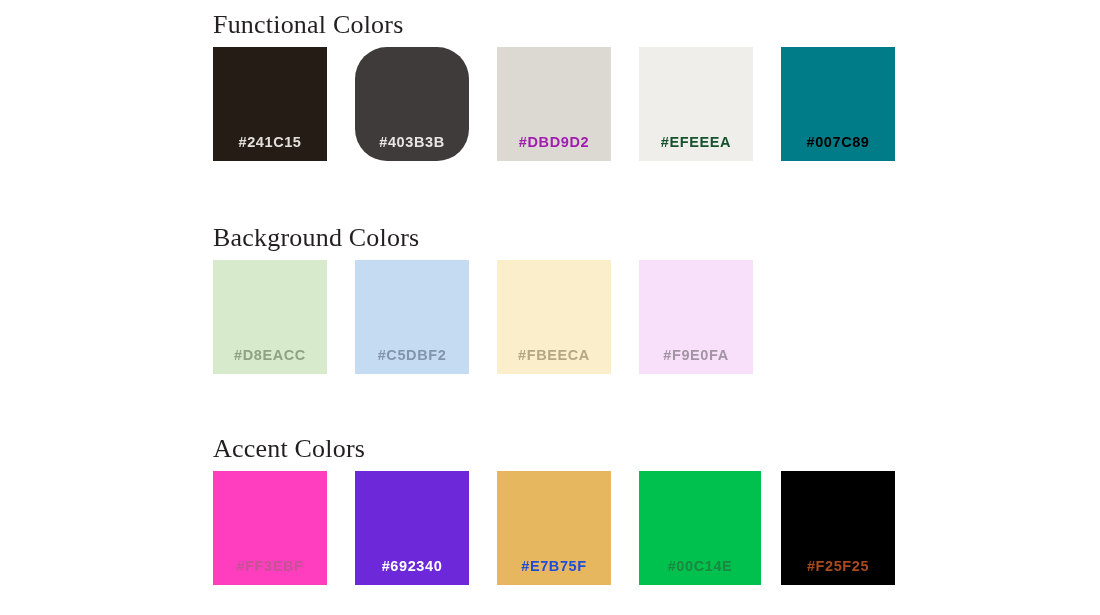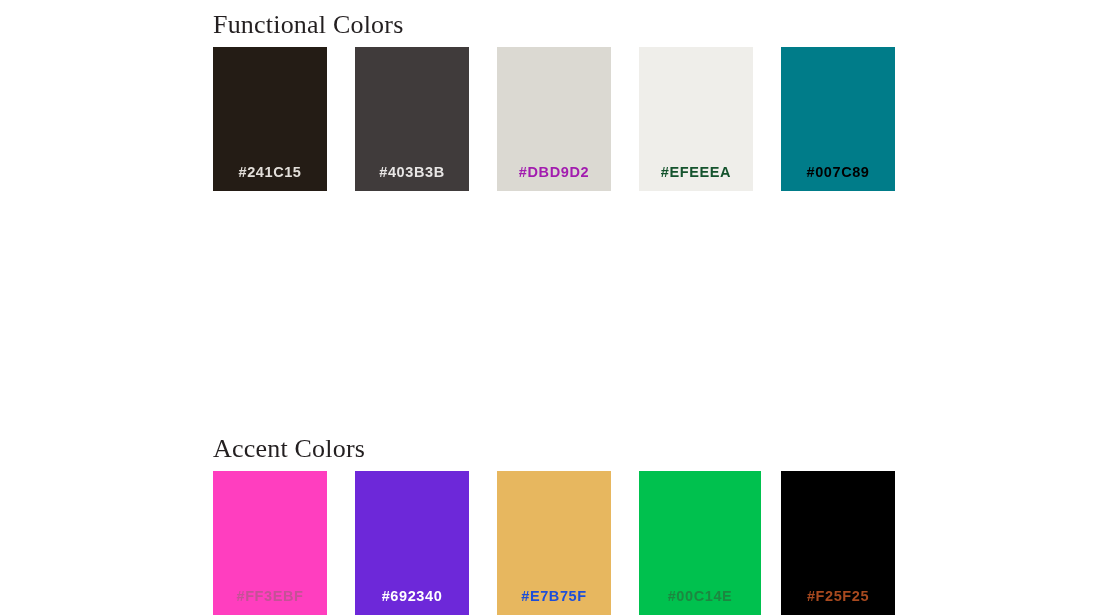--- a/index.html
+++ b/index.html
@@ -42,21 +42,21 @@
 
   .swatch-row {
     position: absolute;
     left: 0;
     display: block;
   }
 
   .swatch {
     position: absolute;
     width: 114px;
-    height: 144px;
+    height: 114px;
     top: 0;
   }
 
   .swatch-label {
     position: absolute;
     left: 0;
     right: 0;
     bottom: 12px;
     text-align: center;
     font-family: "Liberation Sans", sans-serif;
@@ -78,31 +78,48 @@
 </head>
 <body>
 
 <div class="palette">
     <div class="section" id="section-functional">
       <div class="section-title">Functional Colors</div>
       <div class="swatch-row">
         <div class="swatch" style="left: 0px; background: rgb(36, 28, 21);">
           <div class="swatch-label" style="color: rgb(227, 223, 218);">#241C15</div>
         </div>
-        <div class="swatch" style="left: 142px; background: rgb(64, 59, 59);">
+        <div class="swatch" style="left: 142px; background: rgb(64, 59, 59); border-radius: 32px;">
           <div class="swatch-label" style="color: rgb(232, 230, 229);">#403B3B</div>
         </div>
         <div class="swatch" style="left: 284px; background: rgb(219, 217, 210);">
           <div class="swatch-label" style="color: #a21caf;">#DBD9D2</div>
         </div>
         <div class="swatch" style="left: 426px; background: rgb(239, 238, 234);">
           <div class="swatch-label" style="color: #14532d;">#EFEEEA</div>
         </div>
         <div class="swatch" style="left: 568px; background: rgb(0, 124, 137);">
           <div class="swatch-label" style="color: #000000;">#007C89</div>
+        </div>
+      </div>
+    </div>
+    <div class="section" id="section-background">
+      <div class="section-title">Background Colors</div>
+      <div class="swatch-row">
+        <div class="swatch" style="left: 0px; background: rgb(216, 234, 204);">
+          <div class="swatch-label" style="color: rgb(143, 162, 131);">#D8EACC</div>
+        </div>
+        <div class="swatch" style="left: 142px; background: rgb(197, 219, 242);">
+          <div class="swatch-label" style="color: rgb(130, 150, 171);">#C5DBF2</div>
+        </div>
+        <div class="swatch" style="left: 284px; background: rgb(251, 238, 202);">
+          <div class="swatch-label" style="color: rgb(181, 166, 132);">#FBEECA</div>
+        </div>
+        <div class="swatch" style="left: 426px; background: rgb(249, 224, 250);">
+          <div class="swatch-label" style="color: rgb(163, 148, 164);">#F9E0FA</div>
         </div>
       </div>
     </div>
     <div class="section" id="section-accent">
       <div class="section-title">Accent Colors</div>
       <div class="swatch-row">
         <div class="swatch" style="left: 0px; background: rgb(255, 62, 191);">
           <div class="swatch-label" style="color: rgb(196, 82, 150);">#FF3EBF</div>
         </div>
         <div class="swatch" style="left: 142px; background: #6d28d9;">

